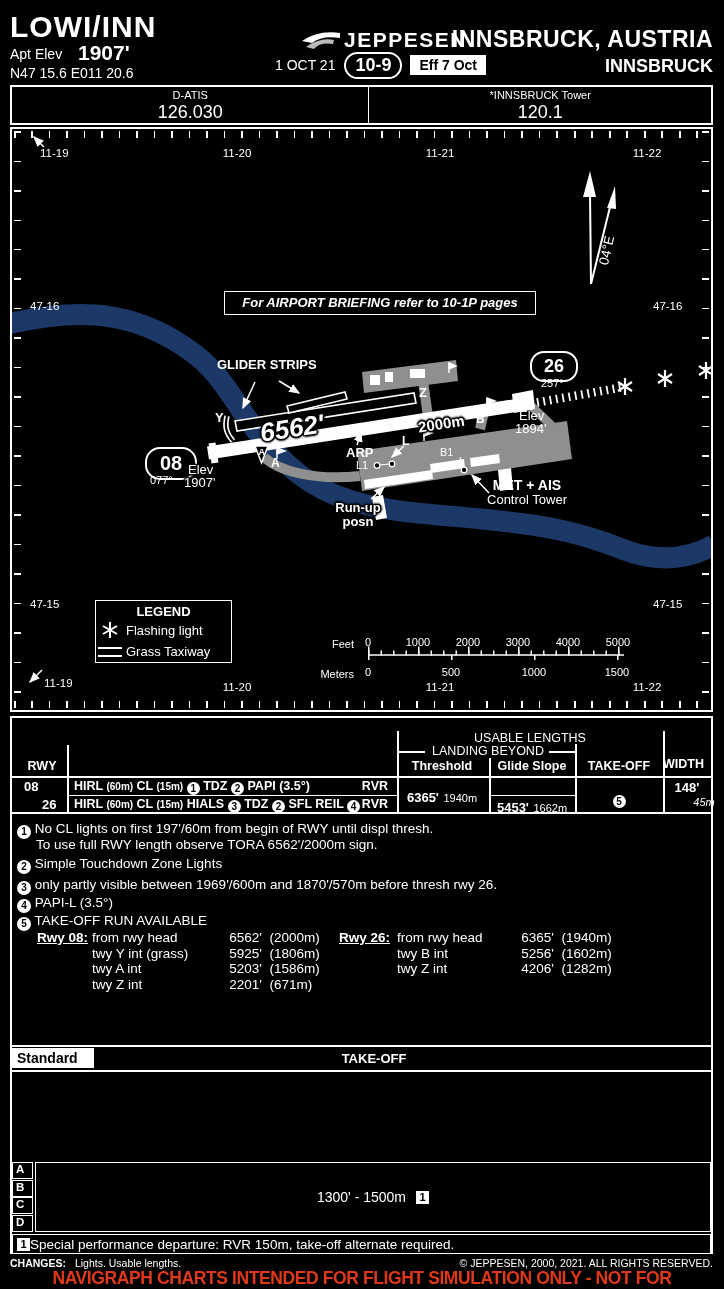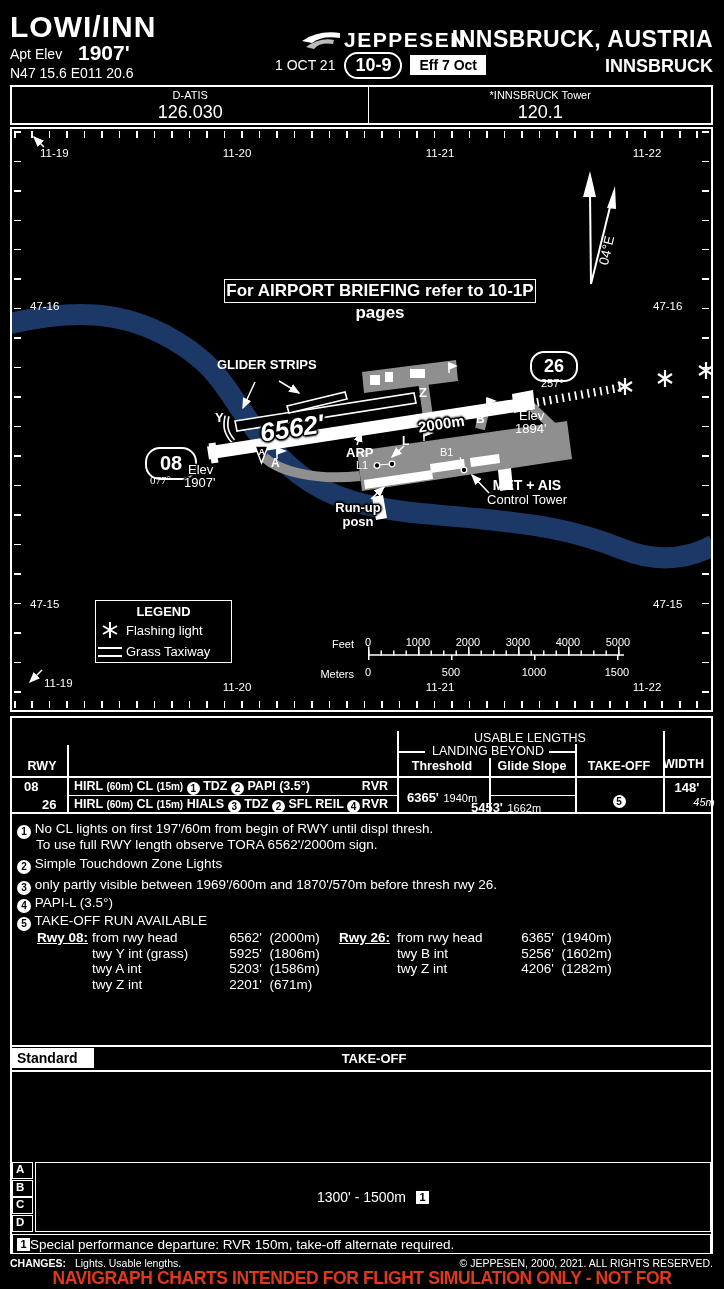--- a/index.html
+++ b/index.html
@@ -224,22 +224,22 @@
     <div class="coord" style="left:225px;top:552px;transform:translateX(-50%);">11-20</div>
     <div class="coord" style="left:428px;top:552px;transform:translateX(-50%);">11-21</div>
     <div class="coord" style="left:635px;top:552px;transform:translateX(-50%);">11-22</div>
     <div class="coord" style="left:18px;top:171px;">47-16</div>
     <div class="coord" style="left:18px;top:469px;">47-15</div>
     <div class="coord" style="left:641px;top:171px;">47-16</div>
     <div class="coord" style="left:641px;top:469px;">47-15</div>
 
     <div class="abs" style="left:584px;top:134px;transform:rotate(-77deg);transform-origin:0 0;font-size:13.5px;">04°E</div>
 
-    <div class="abs b ctr" style="left:212px;top:150px;width:310px;height:22px;border:1.5px solid #fff;
-         font-size:17px;line-height:22px;">For AIRPORT BRIEFING refer to 10-1P pages</div>
+    <div class="abs b ctr" style="left:212px;top:162px;width:310px;height:22px;border:1.5px solid #fff;
+         font-size:13px;line-height:22px;font-style:italic;">For AIRPORT BRIEFING refer to 10-1P pages</div>
 
     <div class="maplab" style="left:205px;top:228px;">GLIDER STRIPS</div>
     <div class="maplab" style="left:203px;top:281px;">Y</div>
     <div class="maplab" style="left:407px;top:256px;">Z</div>
     <div class="maplab" style="left:246.5px;top:318px;font-size:9px;">A</div>
     <div class="maplab" style="left:259px;top:327px;font-size:12px;">A</div>
     <div class="maplab" style="left:464px;top:283px;font-size:12px;">B</div>
     <div class="maplab" style="left:428px;top:317px;font-size:11px;font-weight:400;">B1</div>
     <div class="maplab" style="left:390px;top:305px;font-size:12px;">L</div>
     <div class="maplab" style="left:344px;top:330px;font-size:11px;font-weight:400;">L1</div>
@@ -249,21 +249,21 @@
     <div class="maplab" style="left:334px;top:316px;">ARP</div>
 
     <div class="maplab halo ctr" style="left:315px;top:371px;width:62px;">Run-up</div>
     <div class="maplab halo ctr" style="left:315px;top:385px;width:62px;">posn</div>
 
     <div class="maplab ctr" style="left:455px;top:348px;width:120px;font-size:14px;">MET + AIS</div>
     <div class="maplab ctr" style="left:455px;top:363px;width:120px;font-weight:400;">Control Tower</div>
 
     <div class="abs b ctr" style="left:133px;top:318px;width:48px;height:29px;border:2px solid #fff;border-radius:15px;
          background:#000;font-size:20px;line-height:28px;">08</div>
-    <div class="abs" style="left:138px;top:345px;font-size:11px;font-family:Liberation Serif, serif;">077°</div>
+    <div class="abs" style="left:138px;top:345px;font-size:11px;">077°</div>
     <div class="abs halo" style="left:176px;top:333px;font-size:13px;">Elev</div>
     <div class="abs halo" style="left:172px;top:346px;font-size:13px;">1907'</div>
 
     <div class="abs b ctr" style="left:518px;top:222px;width:44px;height:27px;border:2px solid #fff;border-radius:14px;
          background:#000;font-size:18px;line-height:26px;">26</div>
     <div class="abs" style="left:529px;top:248px;font-size:11px;">257°</div>
     <div class="abs" style="left:507px;top:279px;font-size:13px;">Elev</div>
     <div class="abs" style="left:503px;top:292px;font-size:13px;">1894'</div>
 
     <div class="abs" style="left:83px;top:471px;width:137px;height:63px;border:1.5px solid #fff;box-sizing:border-box;">
@@ -331,21 +331,21 @@
       <span class="circ">2</span>
       <span>SFL  REIL</span>
       <span class="circ">4</span>
       <span class="abs" style="right:6px;top:0;">RVR</span>
     </div>
 
     <div class="abs ctr" style="left:385px;top:70px;width:90px;white-space:nowrap;">
       <span class="b" style="font-size:13px;">6365'</span>
       <span style="font-size:11px;">1940m</span>
     </div>
-    <div class="abs ctr" style="left:451px;top:80px;width:86px;white-space:nowrap;">
+    <div class="abs ctr" style="left:477px;top:80px;width:86px;white-space:nowrap;">
       <span class="b" style="font-size:13px;">5453'</span>
       <span style="font-size:11px;">1662m</span>
     </div>
     <div class="abs ctr" style="left:563px;top:71px;width:88px;">
       <span class="circ">5</span>
     </div>
     <div class="abs b ctr" style="left:651px;top:62px;width:48px;font-size:13px;">148'</div>
     <div class="abs ctr" style="left:668px;top:78px;width:48px;font-size:11px;font-style:italic;">45m</div>
   </div>
 

